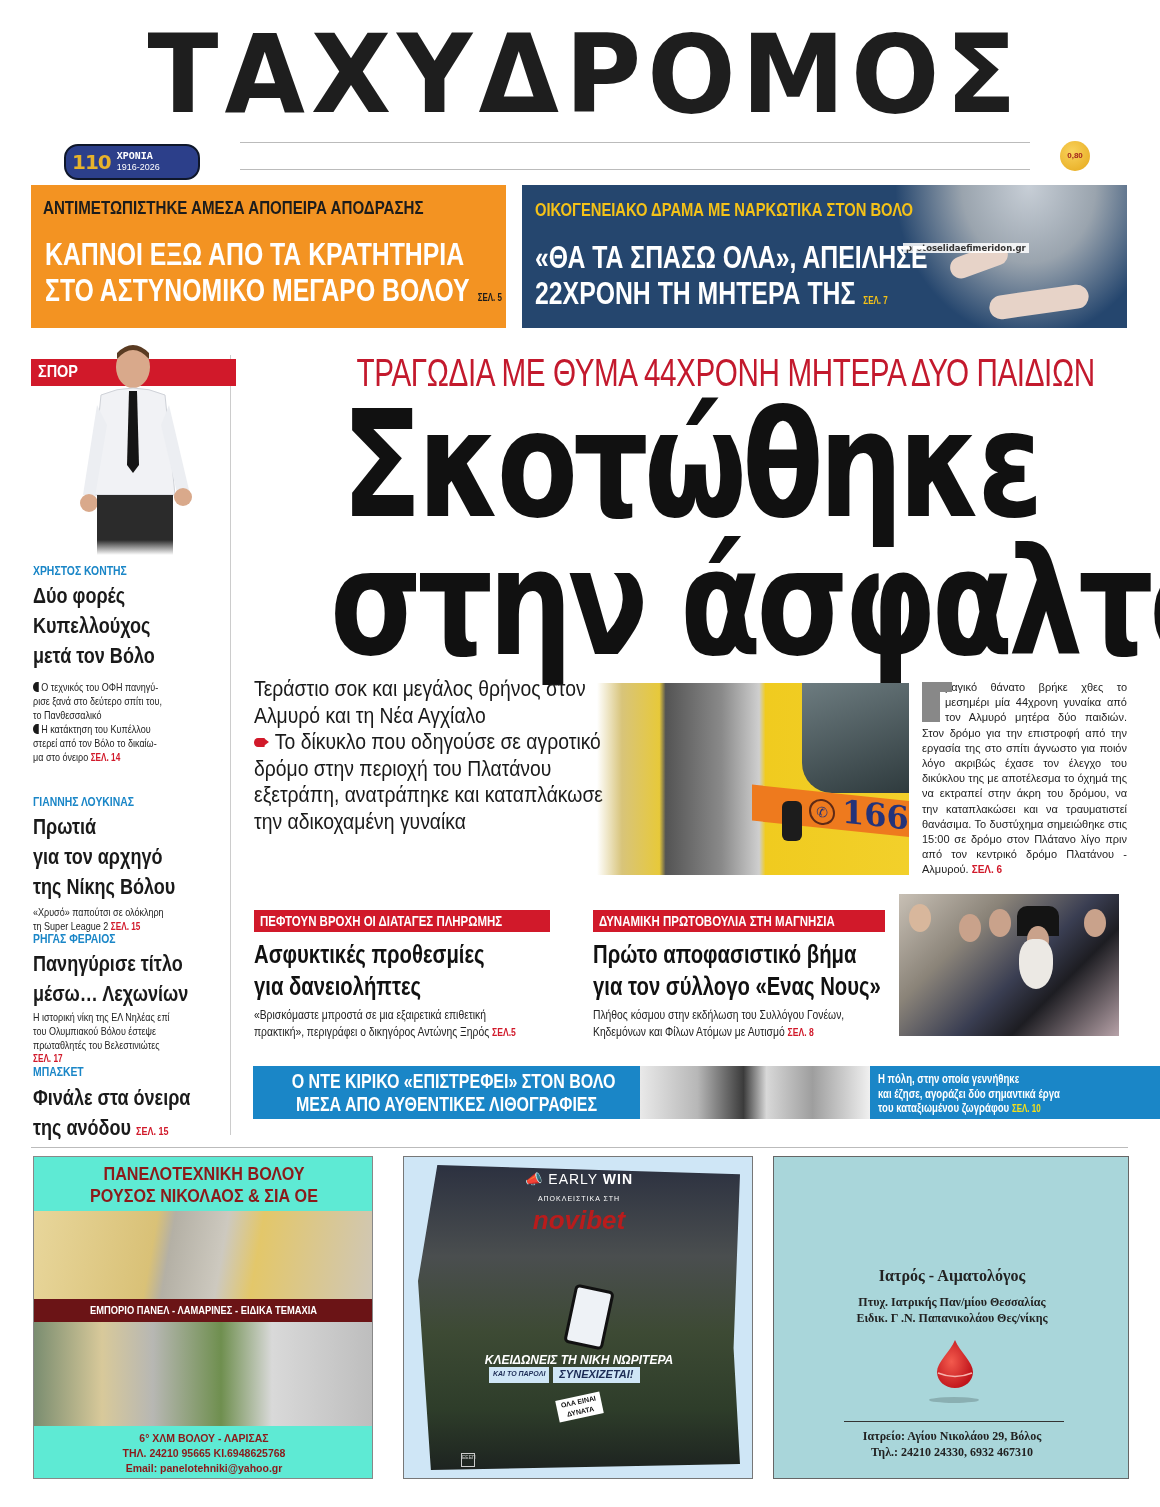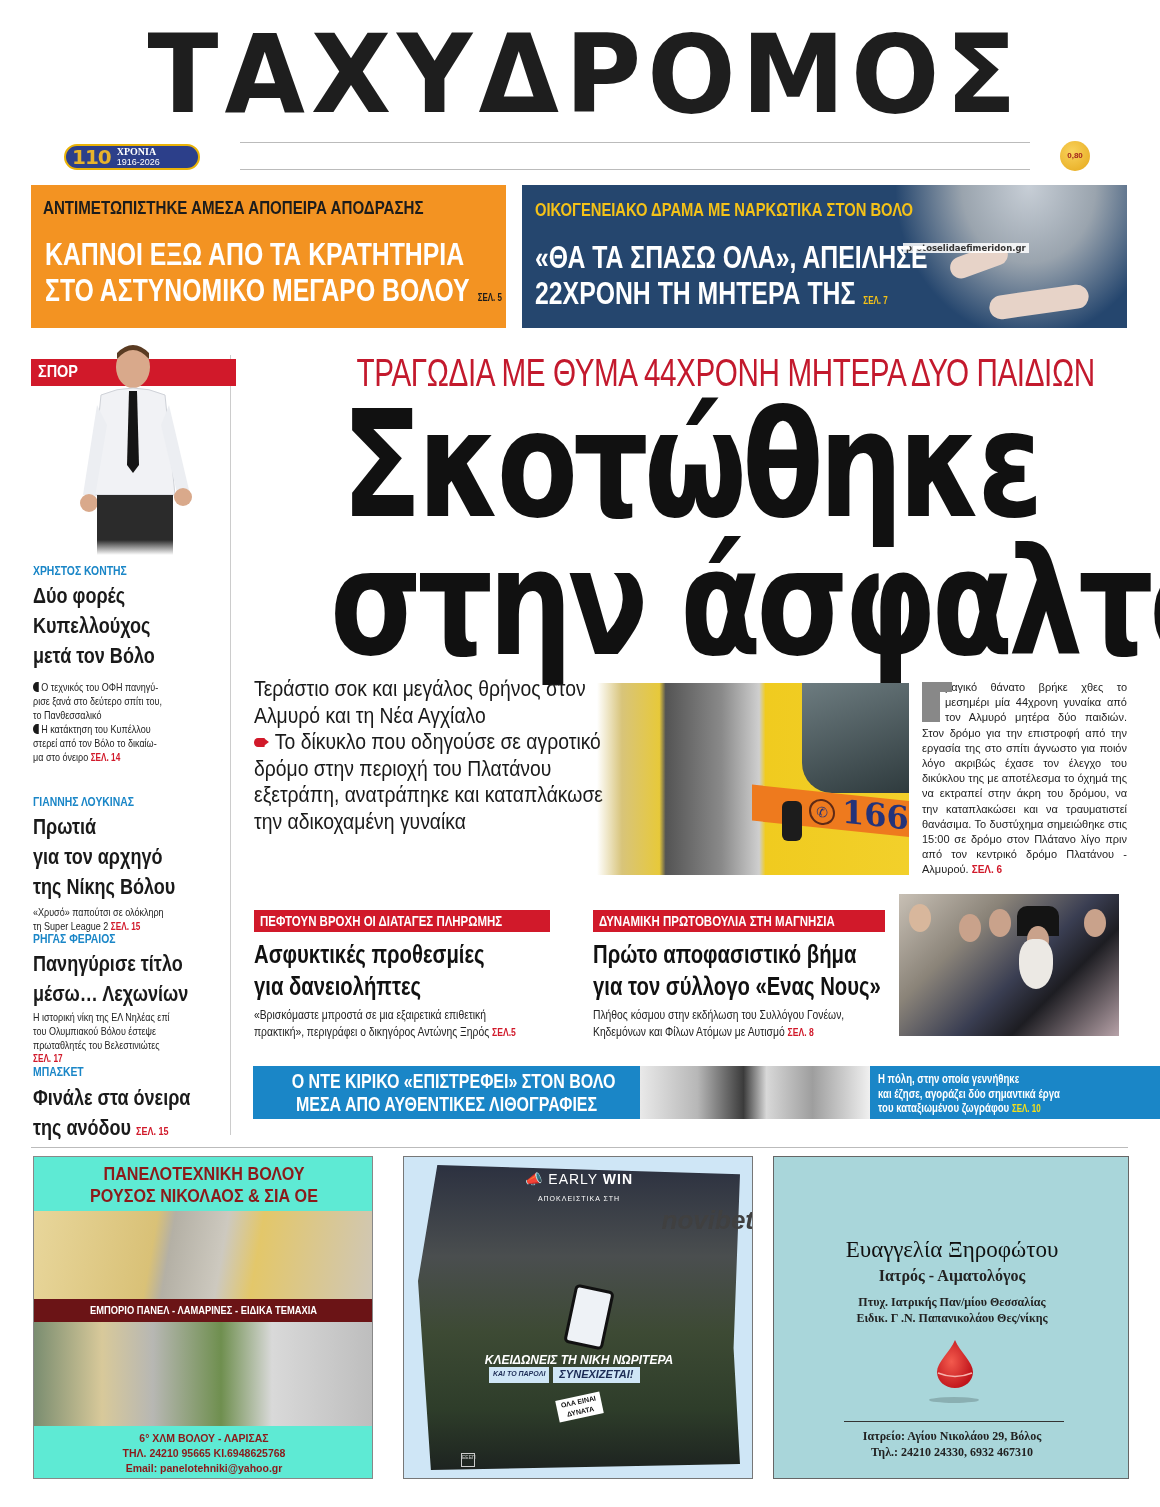--- a/index.html
+++ b/index.html
@@ -8,25 +8,25 @@
   .abs { position: absolute; }
 
   
   #masthead { left: 0; top: 0; width: 1160px; height: 140px; }
   #masthead-title { position: absolute; left: 130px; top: 18px; width: 910px; text-align: center;
     font-family: "DejaVu Sans", sans-serif; font-weight: 900; font-size: 104px; letter-spacing: 6px;
     color: #1e1e1e; transform: scaleY(1.05); line-height: 112px; }
 
   #info-bar { left: 60px; top: 140px; width: 1050px; height: 30px; }
   .info-line { position: absolute; left: 180px; right: 80px; height: 1px; background: #bbb; }
-  #badge-110 { position: absolute; left: 4px; top: 4px; width: 136px; height: 26px; border-radius: 14px;
-    background: #2c3f8a; border: 2px solid #eab308; display: flex; align-items: center; padding-left: 6px; }
+  #badge-110 { position: absolute; left: 4px; top: 4px; width: 136px; height: 36px; border-radius: 14px;
+    background: #2c3f8a; border: 2px solid #0f172a; display: flex; align-items: center; padding-left: 6px; }
   #badge-num { color: #e7b32b; font-weight: 900; font-size: 20px; font-family: "DejaVu Sans", sans-serif; letter-spacing: -1px; }
   #badge-txt { margin-left: 6px; line-height: 10px; }
-  #badge-word { color: #fff; font-family: Liberation Serif, serif; font-weight: bold; font-size: 10px; display: block; }
+  #badge-word { color: #fff; font-family: Liberation Mono, monospace; font-weight: bold; font-size: 10px; display: block; }
   #badge-years { color: #fff; font-size: 9px; display: block; }
   #info-text { position: absolute; left: 172px; top: 9px; font-size: 9.5px; color: #222; white-space: nowrap; letter-spacing: -0.2px; }
   #info-url { color: #c3192d; font-weight: bold; margin-left: 10px; }
   #price-coin { position: absolute; left: 1000px; top: 1px; width: 30px; height: 30px; border-radius: 50%;
     background: radial-gradient(circle at 40% 35%, #f9d25c, #e5a81b); color: #a3251e; font-size: 8px;
     font-weight: bold; text-align: center; line-height: 30px; }
 
   
   #promo-left { left: 31px; top: 185px; width: 475px; height: 143px; background: #f39322; }
   #promo-left .kicker { position: absolute; left: 12px; top: 13px; font-size: 18px; font-weight: bold; color: #1c1c1c; transform: scaleX(0.84); transform-origin: left; white-space: nowrap; }
@@ -99,21 +99,21 @@
   #ad-panel-band { position: absolute; left: 0; top: 142px; width: 340px; height: 23px; background: #6b1416; color: #fff; text-align: center; font-weight: bold; font-size: 11px; line-height: 23px; }
   #ad-panel-band span { display: inline-block; transform: scaleX(0.85); }
   #ad-panel-photo2 { position: absolute; left: 0; top: 165px; width: 340px; height: 104px; background: linear-gradient(90deg, #7a8d70 0%, #d8c99a 20%, #b7b7b3 35%, #6f8f4f 55%, #d9d9d9 70%, #bdbdbd 100%); }
   #ad-panel-footer { position: absolute; left: 0; top: 274px; width: 340px; text-align: center; color: #8b1a1a; font-weight: bold; font-size: 10.5px; line-height: 15px; }
 
   #ad-novibet { left: 403px; top: 1156px; width: 350px; height: 323px; border: 1px solid #777; background: #cfe6f6; overflow: hidden; }
   #novibet-bg { position: absolute; left: 14px; top: 8px; width: 322px; height: 305px; background: linear-gradient(180deg, #2c3140 0%, #4a4e4f 30%, #3d4a34 55%, #2e3d2a 80%, #1d2320 100%); clip-path: polygon(6% 0, 100% 3%, 98% 60%, 100% 98%, 4% 100%, 0 38%); }
   #novibet-early { position: absolute; left: 0; top: 14px; width: 350px; text-align: center; color: #fff; font-size: 14px; letter-spacing: 1px; }
   #novibet-early b { color: #fff; }
   #novibet-excl { position: absolute; left: 0; top: 38px; width: 350px; text-align: center; color: #fff; font-size: 7px; letter-spacing: 1px; }
-  #novibet-logo { position: absolute; left: 0; top: 48px; width: 350px; text-align: right; color: #404040; font-size: 26px; font-weight: bold; font-style: italic; }
+  #novibet-logo { position: absolute; left: 0; top: 48px; width: 350px; text-align: center; color: #b91c1c; font-size: 26px; font-weight: bold; font-style: italic; }
   #novibet-phone { position: absolute; left: 165px; top: 130px; width: 40px; height: 60px; background: #eef2f6; border: 3px solid #111; border-radius: 5px; transform: rotate(12deg); }
   #novibet-line1 { position: absolute; left: 0; top: 196px; width: 350px; text-align: center; color: #fff; font-size: 12px; font-weight: bold; font-style: italic; }
   #novibet-cta { position: absolute; left: 85px; top: 210px; height: 16px; display: flex; gap: 4px; }
   #novibet-cta-a { background: #cfe6f6; color: #1c2c55; font-size: 7px; font-weight: bold; padding: 3px 4px; font-style: italic; }
   #novibet-cta-b { background: #cfe6f6; color: #1c2c55; font-size: 11px; font-weight: bold; padding: 1px 6px; font-style: italic; }
   #novibet-sticker { position: absolute; left: 153px; top: 239px; width: 45px; height: 22px; background: #fff; color: #111; font-size: 7px; font-weight: bold; text-align: center; line-height: 10px; transform: rotate(-12deg); padding-top: 1px; }
   #novibet-eeep { position: absolute; left: 57px; top: 296px; width: 14px; height: 14px; border: 1px solid #ccc; color: #ccc; font-size: 5px; text-align: center; line-height: 6px; }
 
   #ad-clinic { left: 773px; top: 1156px; width: 356px; height: 323px; border: 1px solid #666; background: #a9d6da; overflow: hidden; font-family: "Liberation Serif", serif; }
   #clinic-header { position: absolute; left: 0; top: 0; width: 356px; height: 55px; background: #6ebec4; border-bottom: 3px solid #e8f5f5; text-align: center; font-size: 24px; line-height: 58px; color: #111; letter-spacing: 0.5px; }
@@ -335,21 +335,20 @@
   <div id="novibet-line1">ΚΛΕΙΔΩΝΕΙΣ ΤΗ ΝΙΚΗ ΝΩΡΙΤΕΡΑ</div>
   <div id="novibet-cta">
     <span id="novibet-cta-a">ΚΑΙ ΤΟ ΠΑΡΟΛΙ</span>
     <span id="novibet-cta-b">ΣΥΝΕΧΙΖΕΤΑΙ!</span>
   </div>
   <div id="novibet-sticker">ΟΛΑ ΕΙΝΑΙ ΔΥΝΑΤΑ</div>
   <div id="novibet-eeep">ΕΕΕΠ</div>
 </div>
 
 <div id="ad-clinic" class="abs">
-  <div id="clinic-name">Ευαγγελία Ξηροφώτου</div>
   <div id="clinic-role">Ιατρός - Αιματολόγος</div>
   <div id="clinic-deg1">Πτυχ. Ιατρικής Παν/μίου Θεσσαλίας</div>
   <div id="clinic-deg2">Ειδικ. Γ .Ν. Παπανικολάου Θες/νίκης</div>
   <svg id="blood-drop" viewBox="0 0 42 48">
     <defs>
         <radialGradient id="dropg" cx="0.4" cy="0.45" r="0.6">
           <stop offset="0" stop-color="#f35a4d"></stop>
           <stop offset="1" stop-color="#c0141b"></stop>
         </radialGradient>
       </defs>

